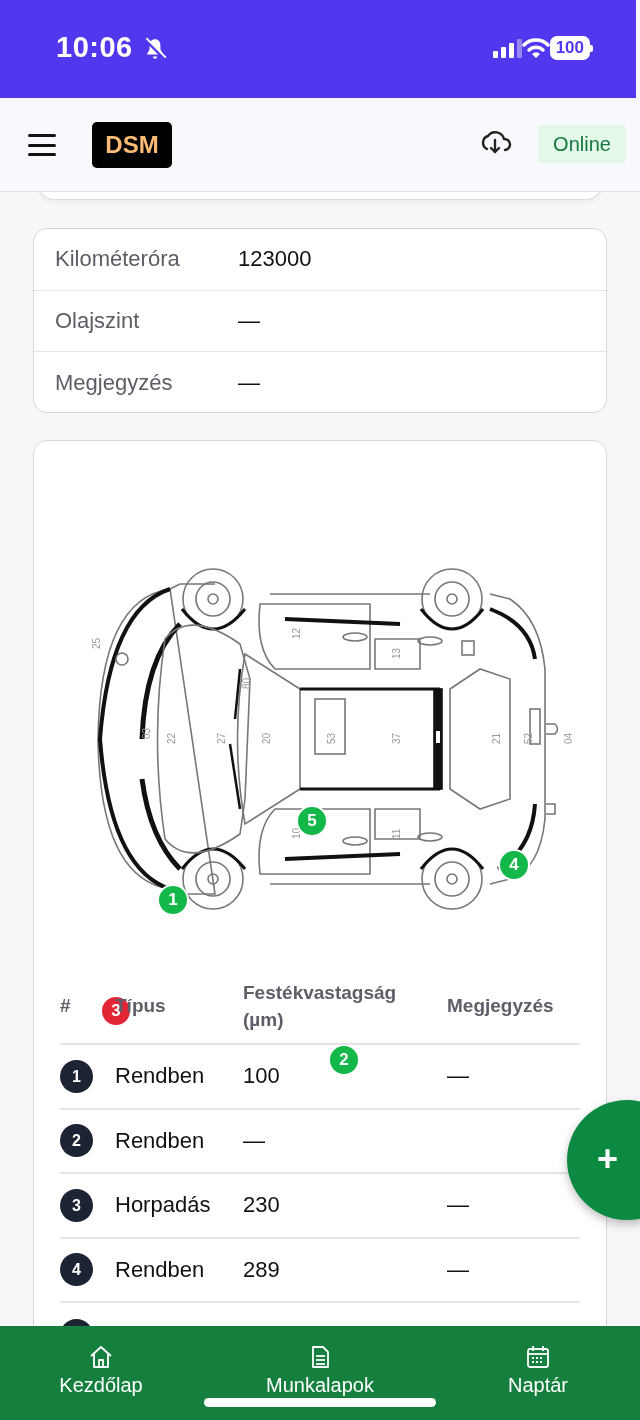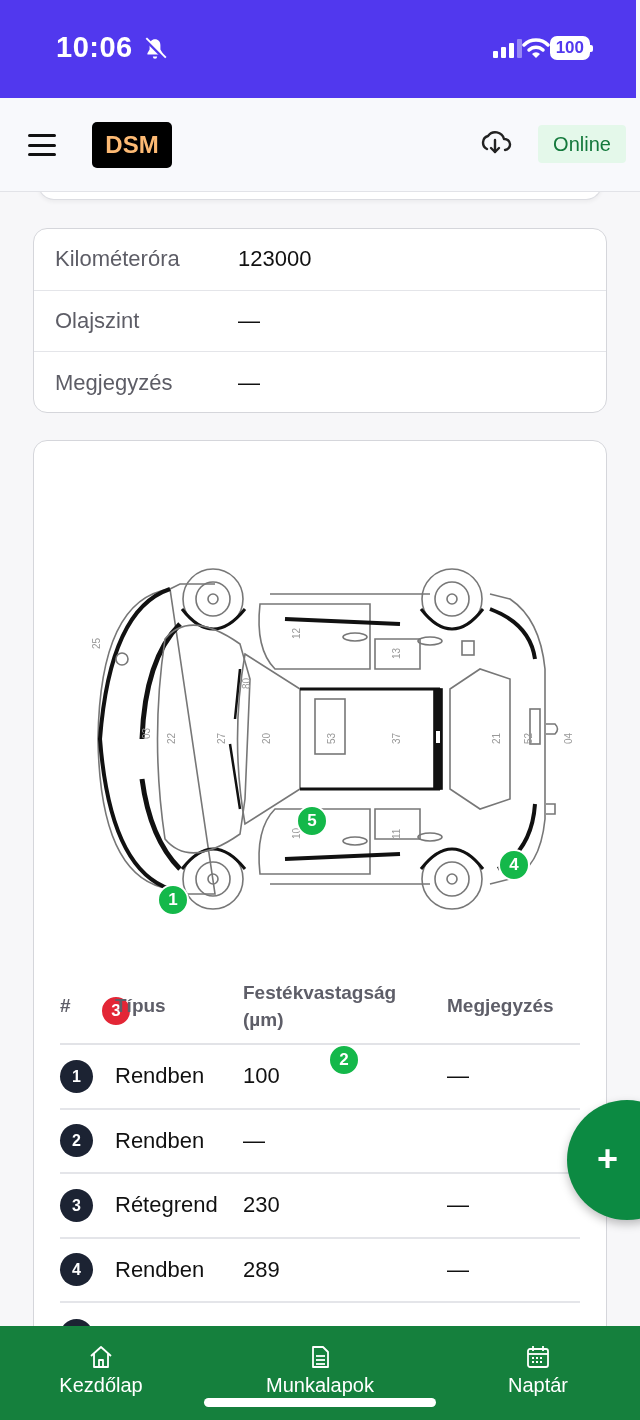--- a/index.html
+++ b/index.html
@@ -224,21 +224,21 @@
         <div class="c-num">
             <div class="num-dot">2</div>
           </div>
         <div class="c-type">Rendben</div>
         <div class="c-note">—</div>
       </div>
       <div class="tbl-row">
         <div class="c-num">
             <div class="num-dot">3</div>
           </div>
-        <div class="c-type">Rétegrend</div>
+        <div class="c-type">Horpadás</div>
         <div class="c-thick">230</div>
         <div class="c-note">—</div>
       </div>
       <div class="tbl-row">
         <div class="c-num">
             <div class="num-dot">4</div>
           </div>
         <div class="c-type">Rendben</div>
         <div class="c-thick">289</div>
         <div class="c-note">—</div>

